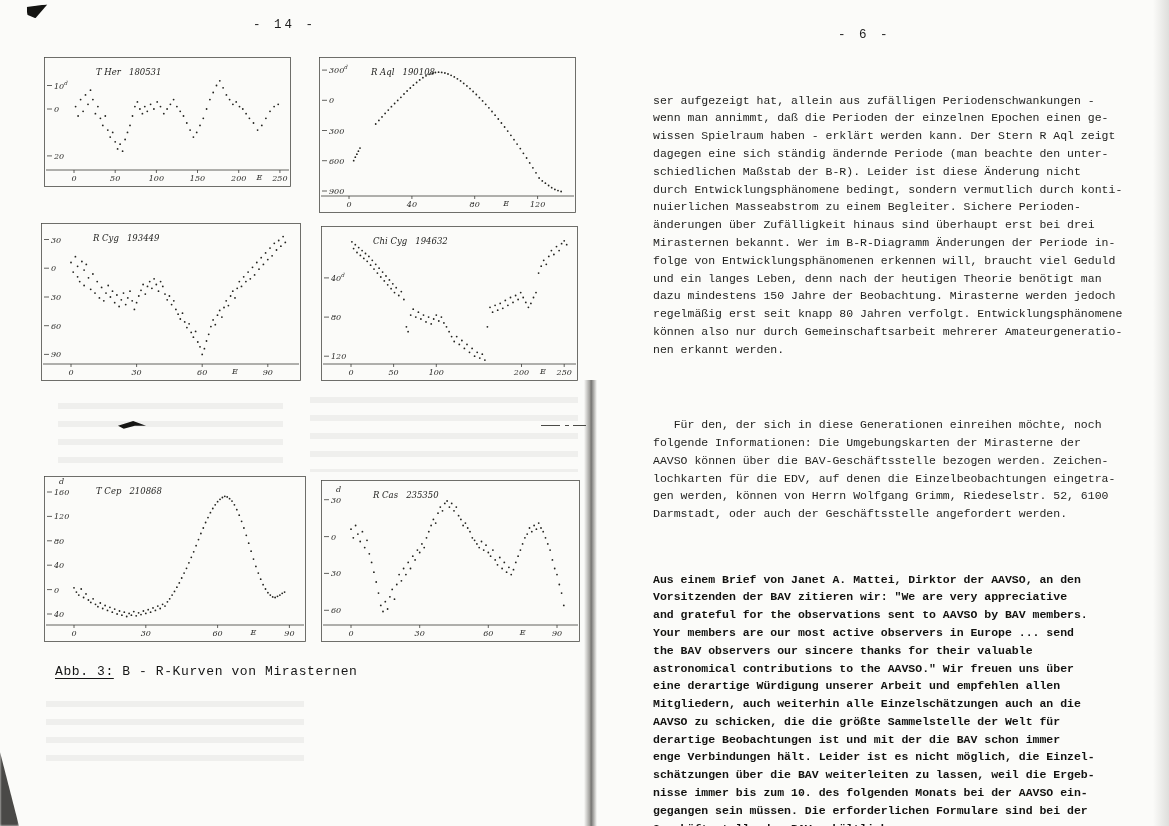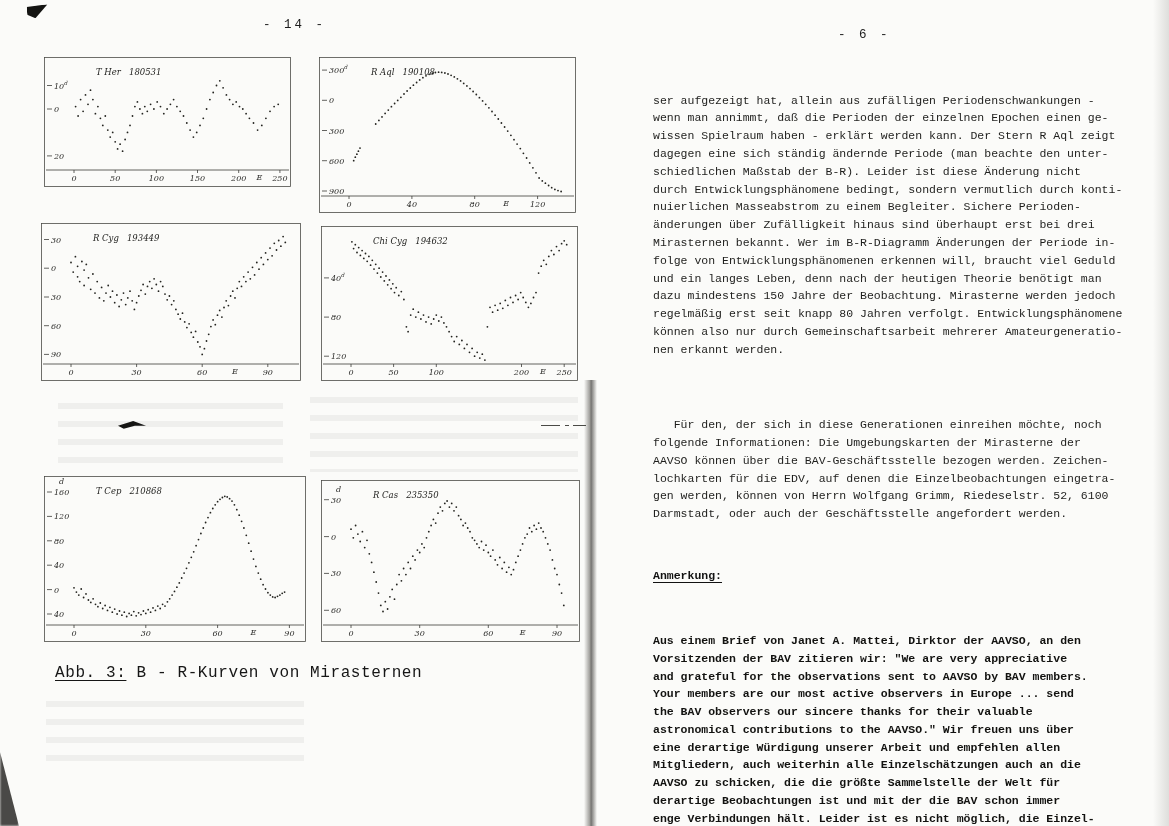--- a/index.html
+++ b/index.html
@@ -24,33 +24,33 @@
   .dm1{left:541px;width:19px;}
   .dm2{left:565px;width:4px;}
   .dm3{left:573px;width:13px;}
   .bleed{position:absolute;opacity:.05;filter:blur(.7px);pointer-events:none;
     background:repeating-linear-gradient(180deg,transparent 0 5px,#222 5px 11px,transparent 11px 18px);}
   .bleed1{left:310px;top:392px;width:268px;height:80px;}
   .bleed2{left:58px;top:398px;width:225px;height:66px;}
   .bleed3{left:46px;top:696px;width:258px;height:72px;}
 
   .page-number{position:absolute;font-size:12.5px;letter-spacing:3px;color:#1c1c1c;}
-  .pn-left{left:263px;top:18px;}
+  .pn-left{left:253px;top:18px;}
   .pn-right{left:838px;top:28px;}
 
   .chart{position:absolute;}
   .fr{fill:none;stroke:#4b4b47;stroke-width:.8;}
   .axl{stroke:#3c3c38;stroke-width:.8;}
   .tk{font:italic 8px "DejaVu Serif",serif;fill:#2b2b29;}
   .tm{text-anchor:middle;}
   .sup{font-size:5.5px;}
   .ttl{font:italic 8.5px "DejaVu Serif",serif;fill:#232321;}
   .pt{fill:#23231f;}
 
-  .figure-caption{position:absolute;left:55px;top:664px;font-size:16px;color:#161616;letter-spacing:.6px;}
+  .figure-caption{position:absolute;left:55px;top:664px;font-size:13px;color:#161616;letter-spacing:.6px;}
   .figure-caption .cap-label{text-decoration:underline;text-underline-offset:3px;}
 
   .scan-text{position:absolute;left:649px;top:52px;width:480px;
     font-size:11.5px;line-height:17.8px;color:#1e1e1c;white-space:pre;}
   .scan-text .para{margin:4px;}
   .p2{margin-top:18px !important;}
   .anmerkung{margin-top:26px;font-weight:bold;color:#121212;
     text-decoration:underline;text-underline-offset:3px;}
   .p3{margin-top:8px !important;font-weight:bold;color:#121210;}
 </style>
@@ -751,21 +751,20 @@
 dazu mindestens 150 Jahre der Beobachtung. Mirasterne werden jedoch
 regelmäßig erst seit knapp 80 Jahren verfolgt. Entwicklungsphänomene
 können also nur durch Gemeinschaftsarbeit mehrerer Amateurgeneratio-
 nen erkannt werden.</p>
     <p class="para p2">   Für den, der sich in diese Generationen einreihen möchte, noch
 folgende Informationen: Die Umgebungskarten der Mirasterne der
 AAVSO können über die BAV-Geschäftsstelle bezogen werden. Zeichen-
 lochkarten für die EDV, auf denen die Einzelbeobachtungen eingetra-
 gen werden, können von Herrn Wolfgang Grimm, Riedeselstr. 52, 6100
 Darmstadt, oder auch der Geschäftsstelle angefordert werden.</p>
-    <p class="para anmerkung">Anmerkung:</p>
     <p class="para p3">Aus einem Brief von Janet A. Mattei, Dirktor der AAVSO, an den
 Vorsitzenden der BAV zitieren wir: "We are very appreciative
 and grateful for the observations sent to AAVSO by BAV members.
 Your members are our most active observers in Europe ... send
 the BAV observers our sincere thanks for their valuable
 astronomical contributions to the AAVSO." Wir freuen uns über
 eine derartige Würdigung unserer Arbeit und empfehlen allen
 Mitgliedern, auch weiterhin alle Einzelschätzungen auch an die
 AAVSO zu schicken, die die größte Sammelstelle der Welt für
 derartige Beobachtungen ist und mit der die BAV schon immer

